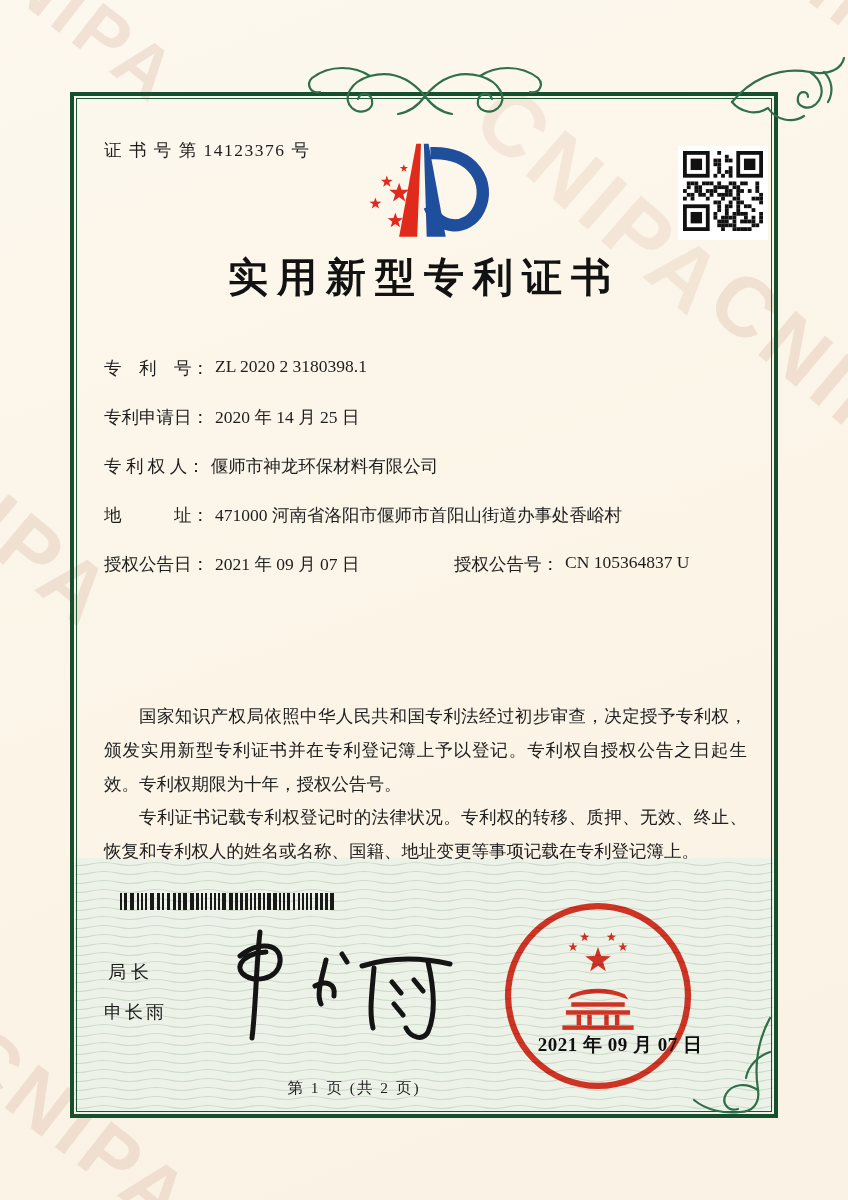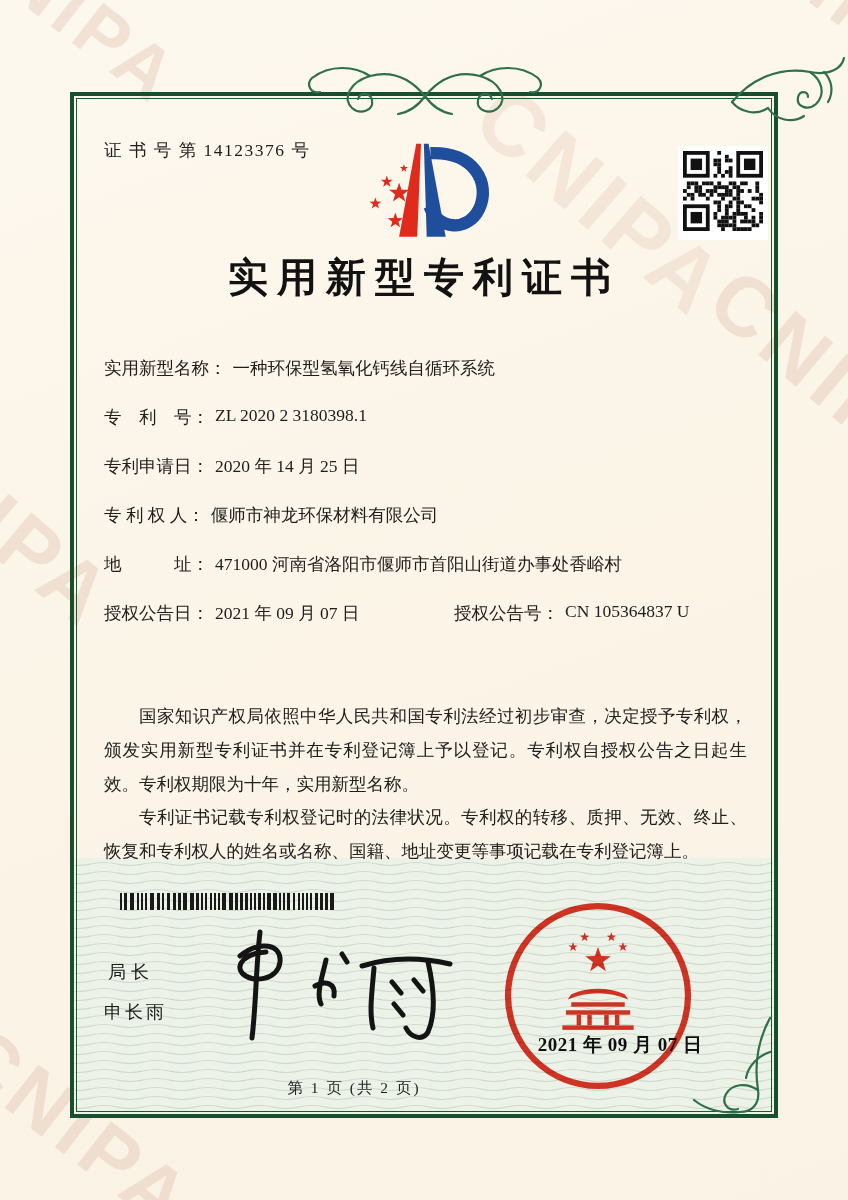--- a/index.html
+++ b/index.html
@@ -287,24 +287,20 @@
         <rect x="0" y="53.33333333333333" width="26.666666666666664" height="26.666666666666664" fill="#111"></rect>
         <rect x="3.8095238095238093" y="57.14285714285714" width="19.047619047619047" height="19.047619047619047" fill="#fff"></rect>
         <rect x="7.619047619047619" y="60.95238095238095" width="11.428571428571427" height="11.428571428571427" fill="#111"></rect>
       </svg>
   </div>
 
   <div class="title">实用新型专利证书</div>
 
   <div class="fields">
     <div class="row">
-      <span class="lab">实用新型名称：</span>
-      <span class="val">一种环保型氢氧化钙线自循环系统</span>
-    </div>
-    <div class="row">
       <span class="lab">专　利　号：</span>
       <span class="val">ZL 2020 2 3180398.1</span>
     </div>
     <div class="row">
       <span class="lab">专利申请日：</span>
       <span class="val">2020 年 14 月 25 日</span>
     </div>
     <div class="row">
       <span class="lab">专 利 权 人：</span>
       <span class="val">偃师市神龙环保材料有限公司</span>
@@ -319,21 +315,21 @@
         <span class="val">2021 年 09 月 07 日</span>
       </span>
       <span class="grant-right">
         <span class="lab">授权公告号：</span>
         <span class="val">CN 105364837 U</span>
       </span>
     </div>
   </div>
 
   <div class="body-text">
-    <p>国家知识产权局依照中华人民共和国专利法经过初步审查，决定授予专利权，颁发实用新型专利证书并在专利登记簿上予以登记。专利权自授权公告之日起生效。专利权期限为十年，实用新型名称。</p>
+    <p>国家知识产权局依照中华人民共和国专利法经过初步审查，决定授予专利权，颁发实用新型专利证书并在专利登记簿上予以登记。专利权自授权公告之日起生效。专利权期限为十年，授权公告号。</p>
     <p>专利证书记载专利权登记时的法律状况。专利权的转移、质押、无效、终止、恢复和专利权人的姓名或名称、国籍、地址变更等事项记载在专利登记簿上。</p>
   </div>
 
   <div class="barcode" id="barcode">
       <div style="width: 2px;"></div>
       <div class="gap" style="width: 2px;"></div>
       <div style="width: 3px;"></div>
       <div class="gap" style="width: 3px;"></div>
       <div style="width: 4px;"></div>
       <div class="gap" style="width: 3px;"></div>

